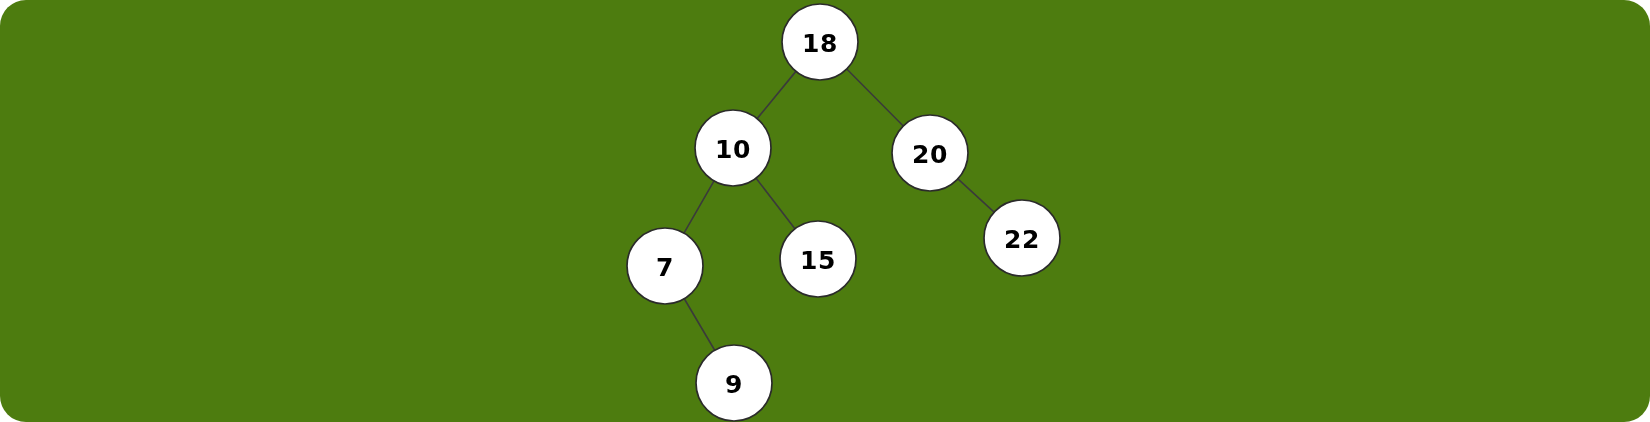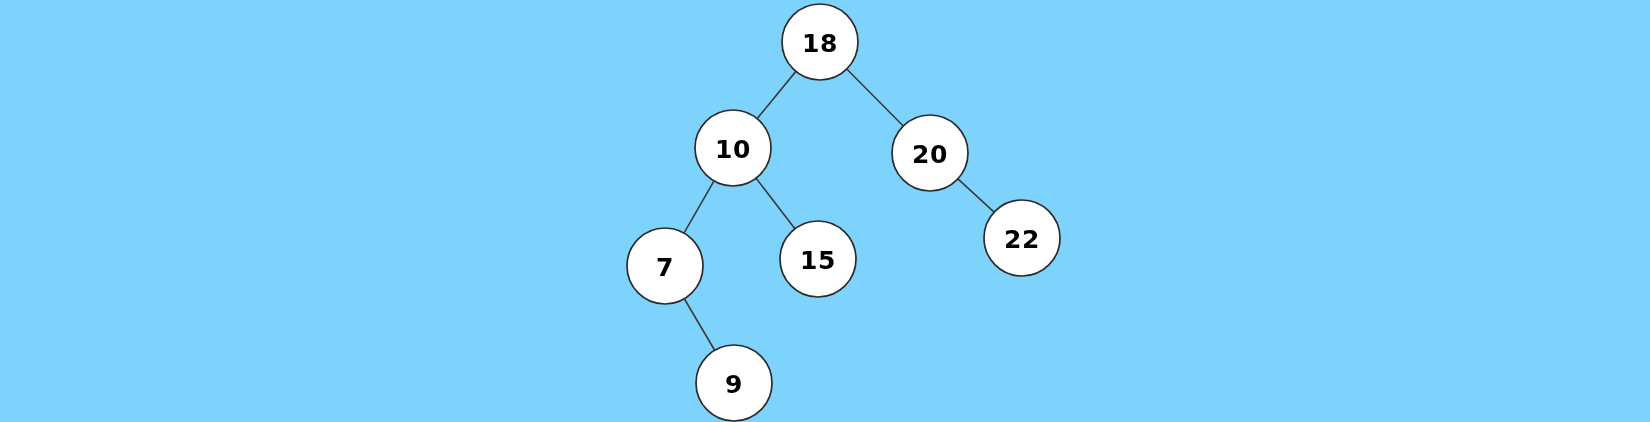--- a/index.html
+++ b/index.html
@@ -8,22 +8,23 @@
     padding: 0;
     background: #ffffff;
   }
   body {
     font-family: "DejaVu Sans", sans-serif;
   }
   #canvas {
     position: relative;
     width: 1650px;
     height: 422px;
-    background: #7dd3fc;
+    background: #4d7c0f;
     overflow: hidden;
+    border-radius: 26px;
   }
   #tree-svg {
     position: absolute;
     top: 0;
     left: 0;
     width: 1650px;
     height: 422px;
     display: block;
   }
   .edge-line {

